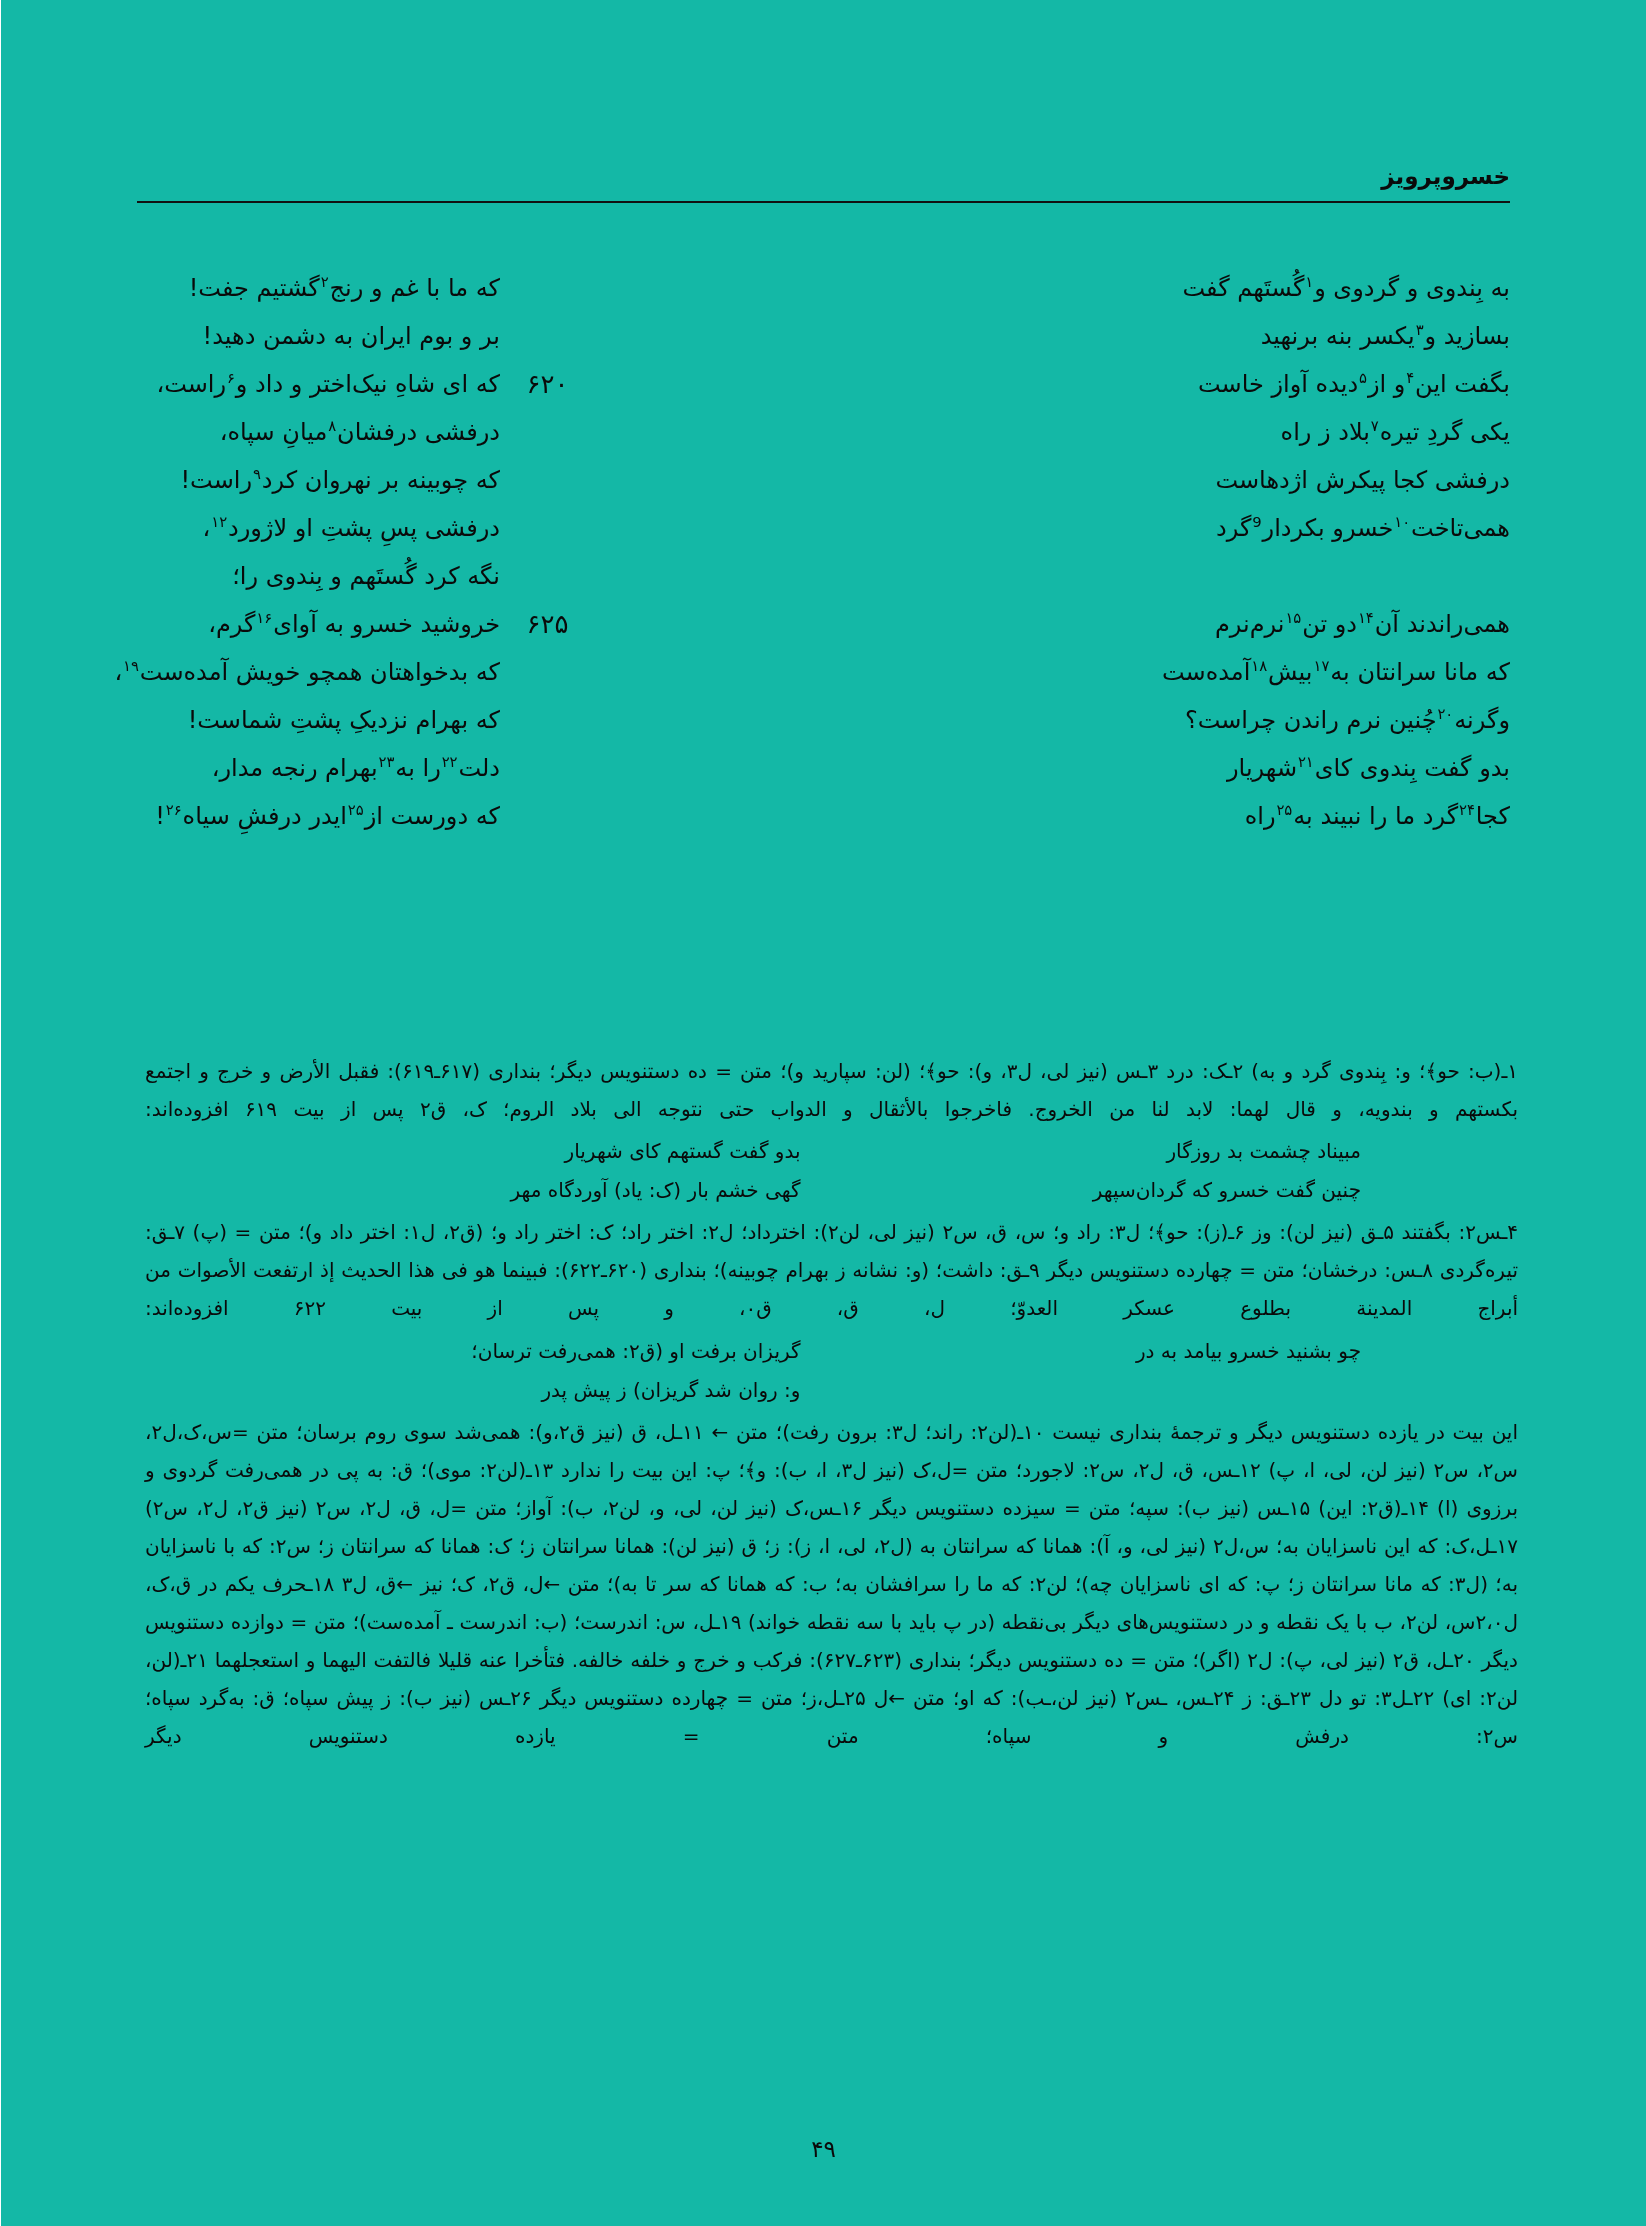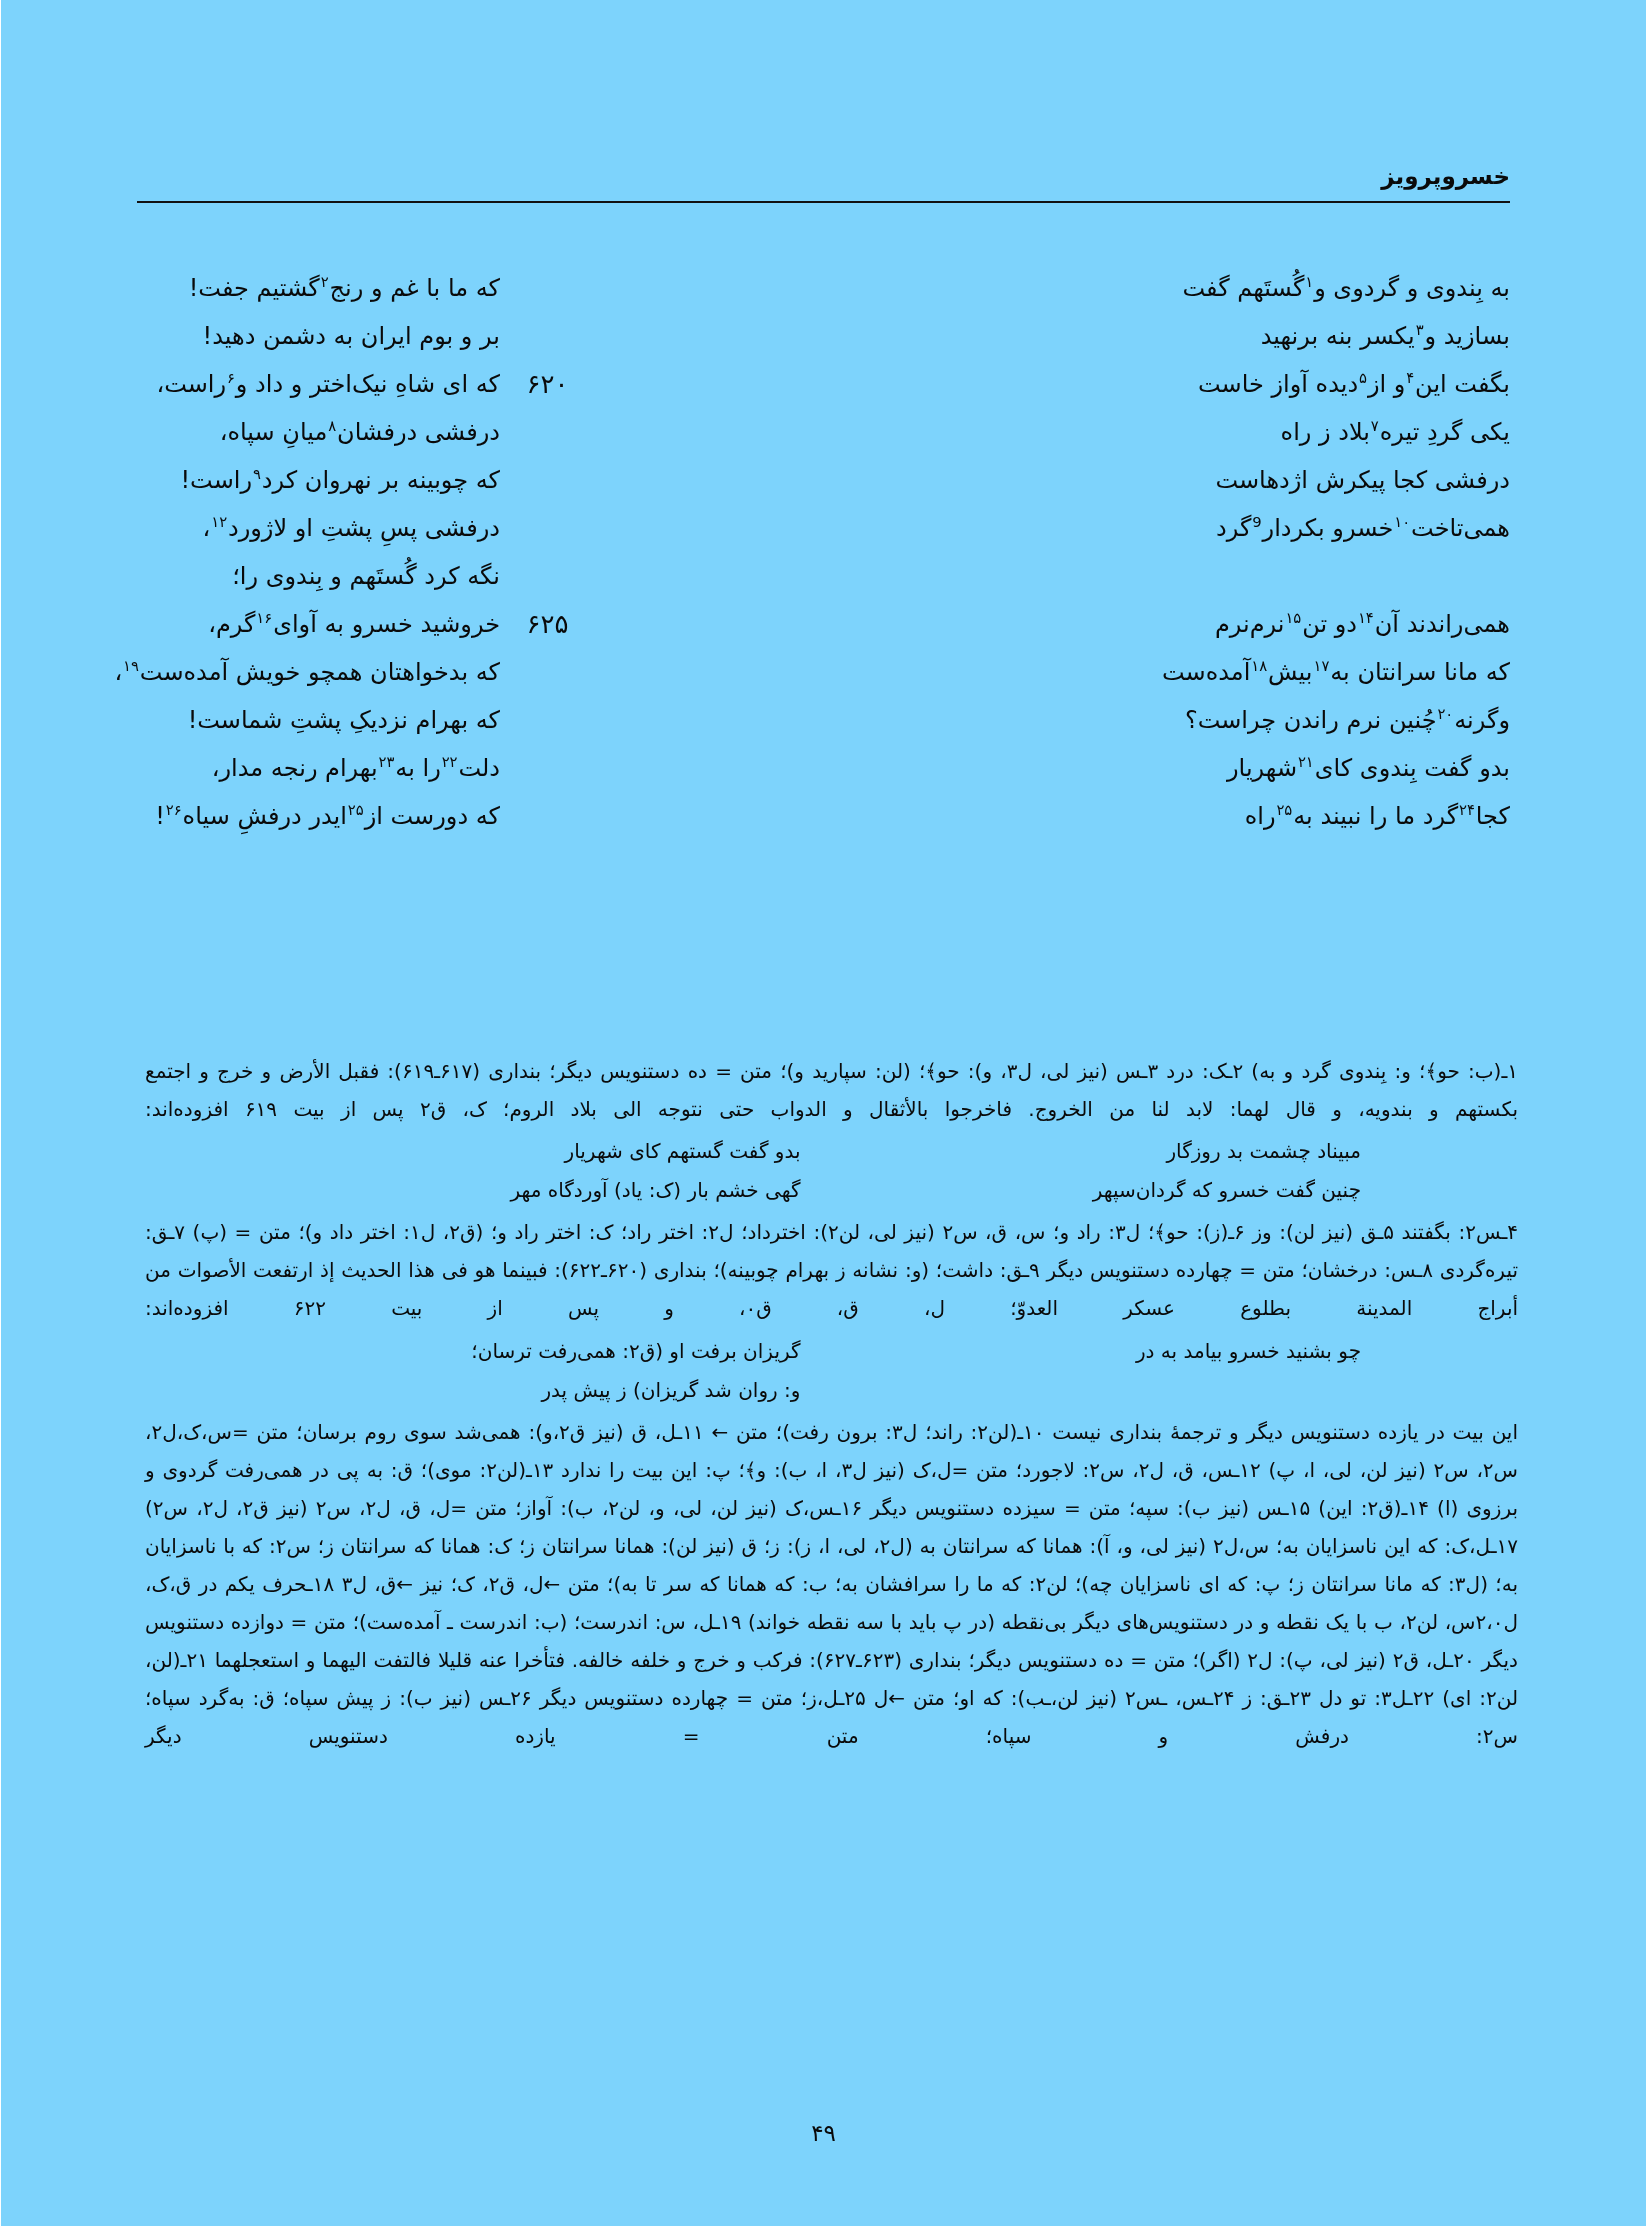--- a/index.html
+++ b/index.html
@@ -13,21 +13,21 @@
     height: 2226px;
     position: relative;
     font-family: "DejaVu Sans", "Liberation Sans", sans-serif;
     color: #0a0a0a;
     overflow: hidden;
   }
 
   .page {
     position: absolute;
     inset: 0;
-    background: #7dd3fc;
+    background: #14b8a6;
   }
 
   
   .header {
     position: absolute;
     top: 164px;
     right: 137px;
     left: 137px;
     height: 57px;
   }
@@ -141,21 +141,21 @@
     justify-content: space-between;
     white-space: nowrap;
   }
   .q-half.solid {
     justify-content: flex-start;
   }
 
   
   .folio {
     position: absolute;
-    bottom: 80px;
+    bottom: 64px;
     left: 0;
     right: 0;
     text-align: center;
     font-size: 23px;
   }
 </style>
 </head>
 <body>
 
 <div class="page">

